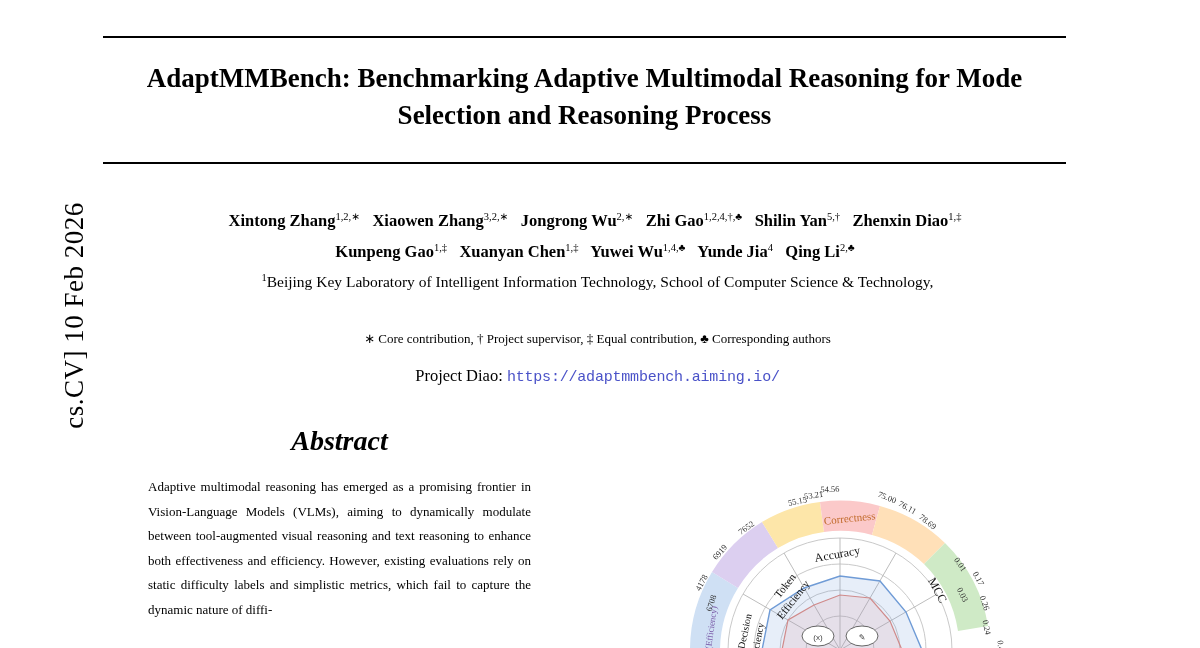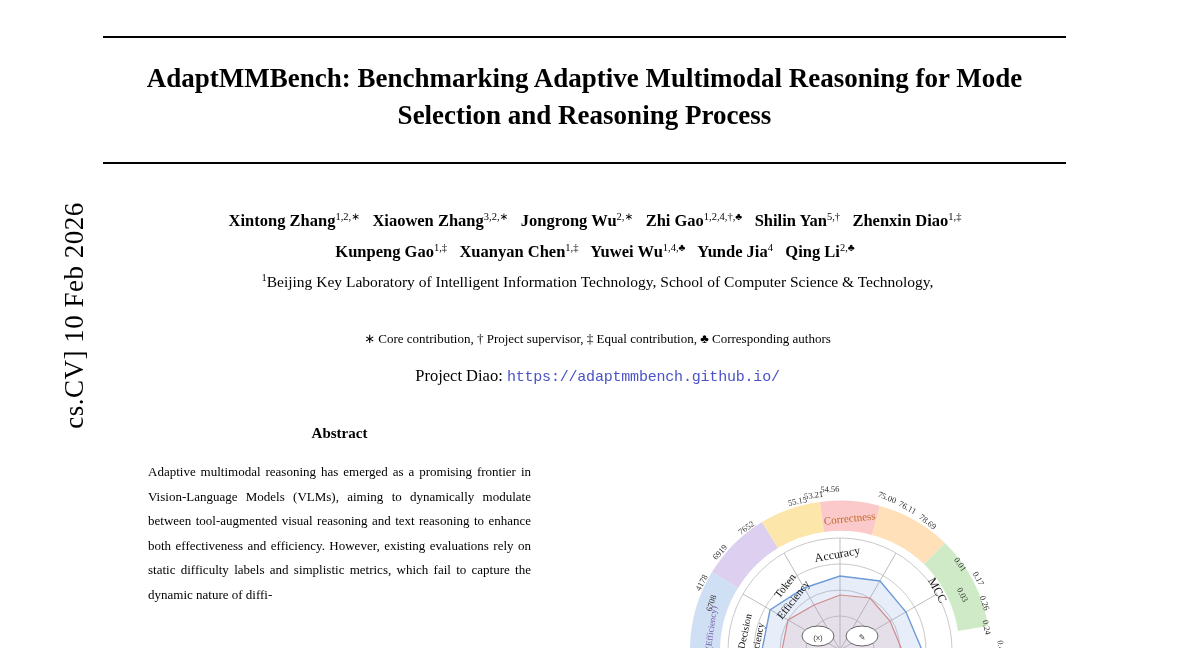--- a/index.html
+++ b/index.html
@@ -126,23 +126,24 @@
     top: 425px;
     width: 383px;
   }
   .col-right {
     position: absolute;
     left: 600px;
     top: 425px;
     width: 466px;
   }
   .sec-head {
-    font-size: 15px;
+    font-size: 28px;
     font-weight: bold;
     margin: 0 0 18px 0;
+    font-style: italic;
   }
   .sec-head.centered { text-align: center; }
   .body-text {
     font-size: 13px;
     line-height: 24.5px;
     text-align: justify;
     text-justify: inter-word;
     margin: 0;
     hyphens: manual;
     font-family: Liberation Serif, serif;
@@ -187,21 +188,21 @@
   </div>
 
   <div class="affils">
     <span class="affil-line"><sup>1</sup>Beijing Key Laboratory of Intelligent Information Technology, School of Computer Science &amp; Technology,</span>
   </div>
 
   <div class="notes">∗ Core contribution, † Project supervisor, ‡ Equal contribution, ♣ Corresponding authors</div>
 
   <div class="projectpage">
     <span>Project Diao:</span>
-    <span class="url">https://adaptmmbench.github.io/</span>
+    <span class="url">https://adaptmmbench.aiming.io/</span>
   </div>
 
   <div class="col-left">
     <div class="sec-head centered">Abstract</div>
     <p class="body-text">Adaptive multimodal reasoning has emerged as a promising frontier in Vision-Language Models (VLMs), aiming to dynamically modulate between tool-augmented visual reasoning and text reasoning to enhance both effectiveness and efficiency. However, existing evaluations rely on static difficulty labels and simplistic metrics, which fail to capture the dynamic nature of diffi-</p>
   </div>
 
 
   <div class="figure">
     <svg class="fig-svg" width="440" height="210" viewBox="0 0 440 210">

